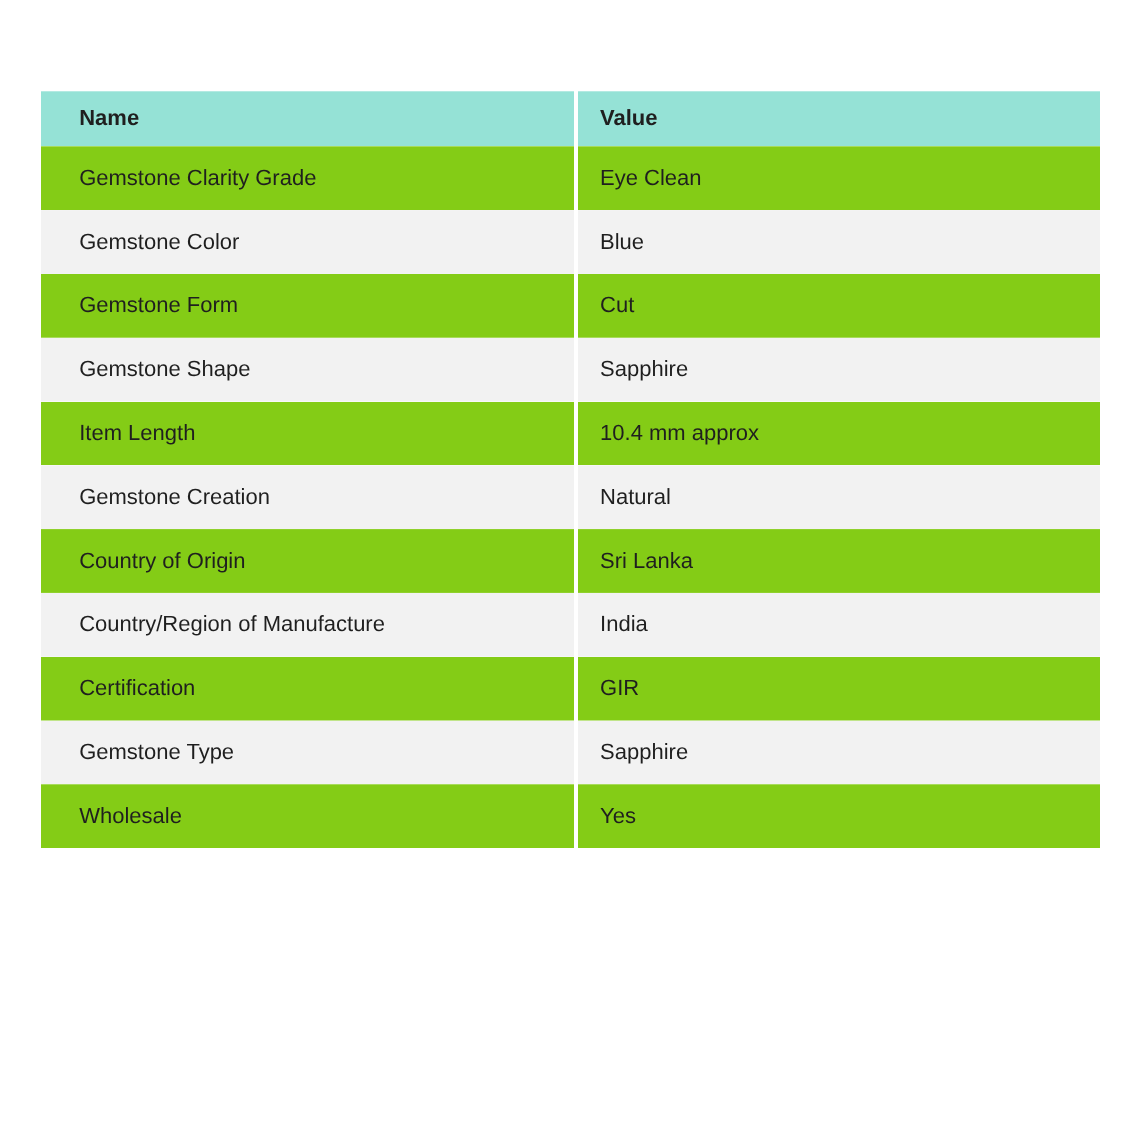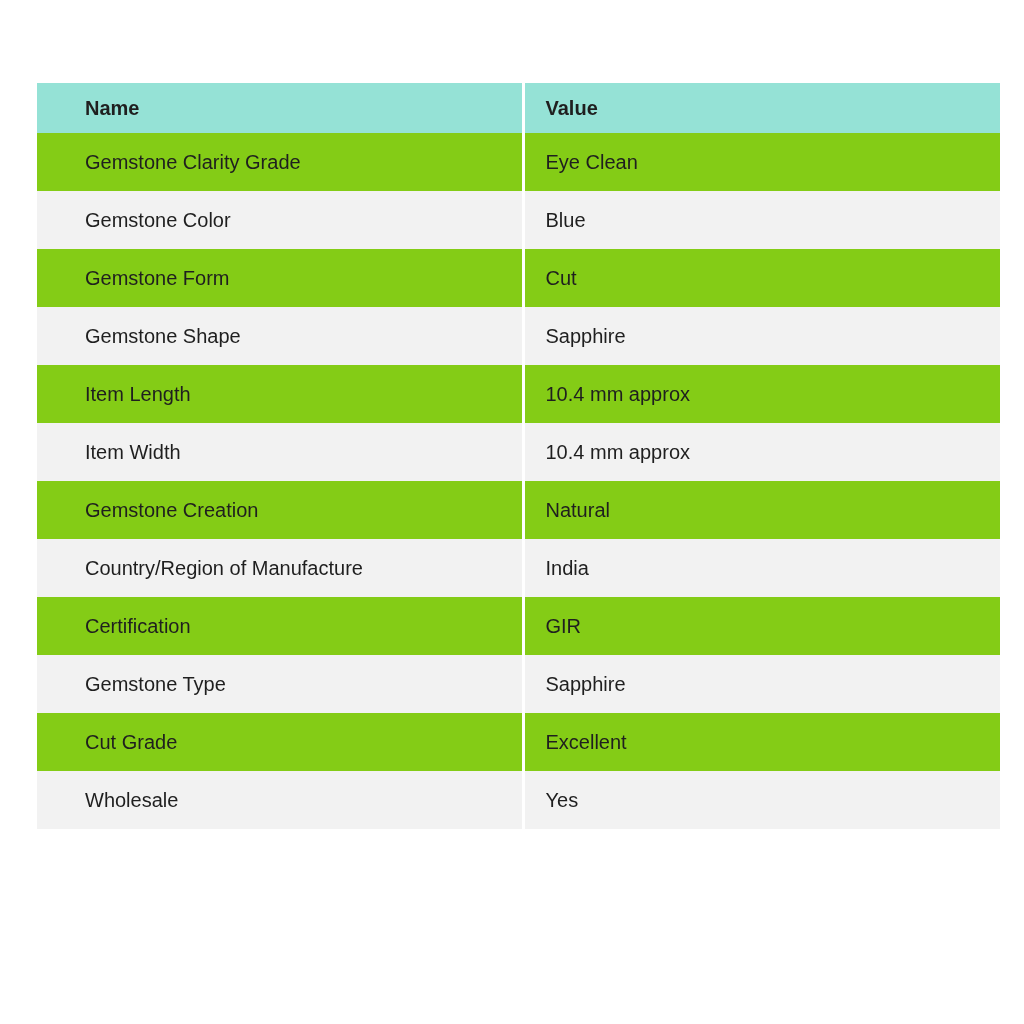--- a/index.html
+++ b/index.html
@@ -37,21 +37,21 @@
   th {
     background: #95e2d6;
     font-weight: 600;
     height: 50px;
   }
   td {
     font-weight: 400;
     height: 58px;
     background: #84cc16;
   }
-  th.name-col, td.name-col   { padding-left: 48px; }
+  th.name-col, td.name-col   { padding-left: 35px; }
   th.value-col, td.value-col { padding-left: 21px; border-left: 3px solid #ffffff; margin-top: 20px; }
   tbody tr:nth-child(even) td { background: #f2f2f2; }
 </style>
 </head>
 <body>
 
 <div class="page">
   <table class="specs">
     <colgroup>
       <col class="col-name">
@@ -84,50 +84,46 @@
     <td class="value-col">Sapphire</td>
   </tr>
 
 
 
   <tr>
     <td class="name-col">Item Length</td>
     <td class="value-col">10.4 mm approx</td>
   </tr>
 
-  <tr>
-    <td class="name-col">Item Width</td>
-    <td class="value-col">10.4 mm approx</td>
-  </tr>
 
   <tr>
     <td class="name-col">Gemstone Creation</td>
     <td class="value-col">Natural</td>
   </tr>
 
+  <tr>
+    <td class="name-col">Country of Origin</td>
+    <td class="value-col">Sri Lanka</td>
+  </tr>
 
   <tr>
     <td class="name-col">Country/Region of Manufacture</td>
     <td class="value-col">India</td>
   </tr>
 
   <tr>
     <td class="name-col">Certification</td>
     <td class="value-col">GIR</td>
   </tr>
 
   <tr>
     <td class="name-col">Gemstone Type</td>
     <td class="value-col">Sapphire</td>
   </tr>
 
-  <tr>
-    <td class="name-col">Cut Grade</td>
-    <td class="value-col">Excellent</td>
-  </tr>
 
   <tr>
     <td class="name-col">Wholesale</td>
     <td class="value-col">Yes</td>
   </tr>
 </tbody>
   </table>
 </div>
 
 </body></html>

